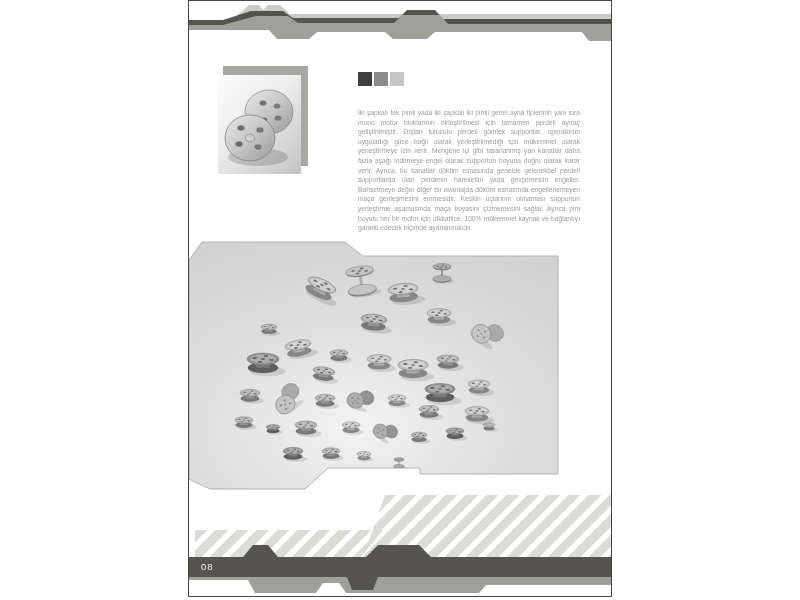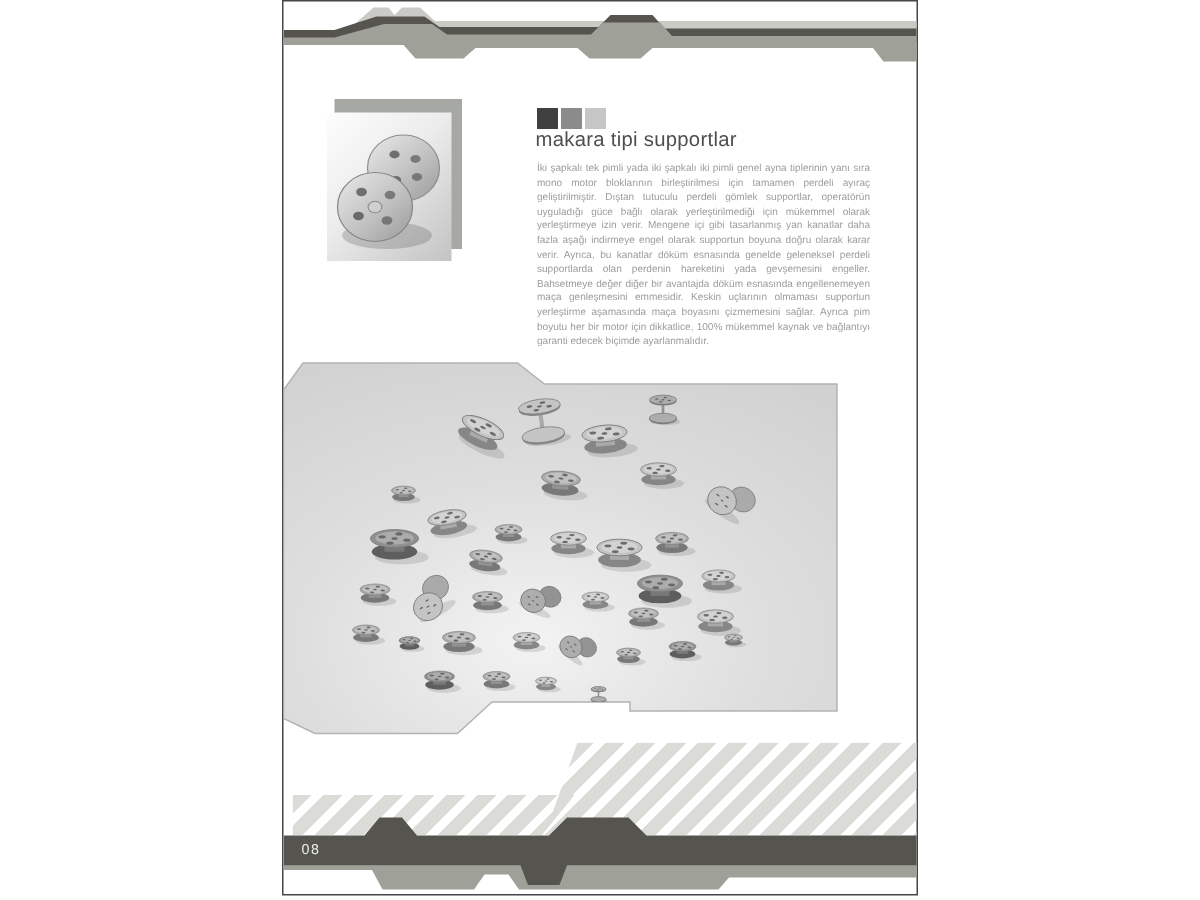--- a/index.html
+++ b/index.html
@@ -64,21 +64,20 @@
         <ellipse cx="40" cy="72" rx="3.6" ry="2.8" fill="#767676"></ellipse>
         <ellipse cx="32" cy="63" rx="4.6" ry="3.8" fill="#cfcfcf" stroke="#8a8a8a" stroke-width=".7"></ellipse>
       </svg>
     </div>
 
     <div class="squares" id="squares">
         <div class="sq" style="background: rgb(63, 63, 63);"></div>
         <div class="sq" style="background: rgb(139, 139, 139);"></div>
         <div class="sq" style="background: rgb(198, 198, 198);"></div>
       </div>
-    <h1 class="title">makara tipi supportlar</h1>
     <div class="body-text">İki şapkalı tek pimli yada iki şapkalı iki pimli genel ayna tiplerinin yanı sıra mono motor bloklarının birleştirilmesi için tamamen perdeli ayıraç geliştirilmiştir. Dıştan tutuculu perdeli gömlek supportlar, operatörün uyguladığı güce bağlı olarak yerleştirilmediği için mükemmel olarak yerleştirmeye izin verir. Mengene içi gibi tasarlanmış yan kanatlar daha fazla aşağı indirmeye engel olarak supportun boyuna doğru olarak karar verir. Ayrıca, bu kanatlar döküm esnasında genelde geleneksel perdeli supportlarda olan perdenin hareketini yada gevşemesini engeller. Bahsetmeye değer diğer bir avantajda döküm esnasında engellenemeyen maça genleşmesini emmesidir. Keskin uçlarının olmaması supportun yerleştirme aşamasında maça boyasını çizmemesini sağlar. Ayrıca pim boyutu her bir motor için dikkatlice, 100% mükemmel kaynak ve bağlantıyı garanti edecek biçimde ayarlanmalıdır.</div>
 
     <svg class="main-photo" id="mainPhoto" viewBox="0 0 370 249">
       <defs>
         <radialGradient id="pbg" cx="45%" cy="75%" r="85%">
           <stop offset="0" stop-color="#f3f3f3"></stop>
             <stop offset=".5" stop-color="#dedede"></stop>
           <stop offset="1" stop-color="#d1d1d1"></stop>
         </radialGradient>
         <clipPath id="photoclip">

